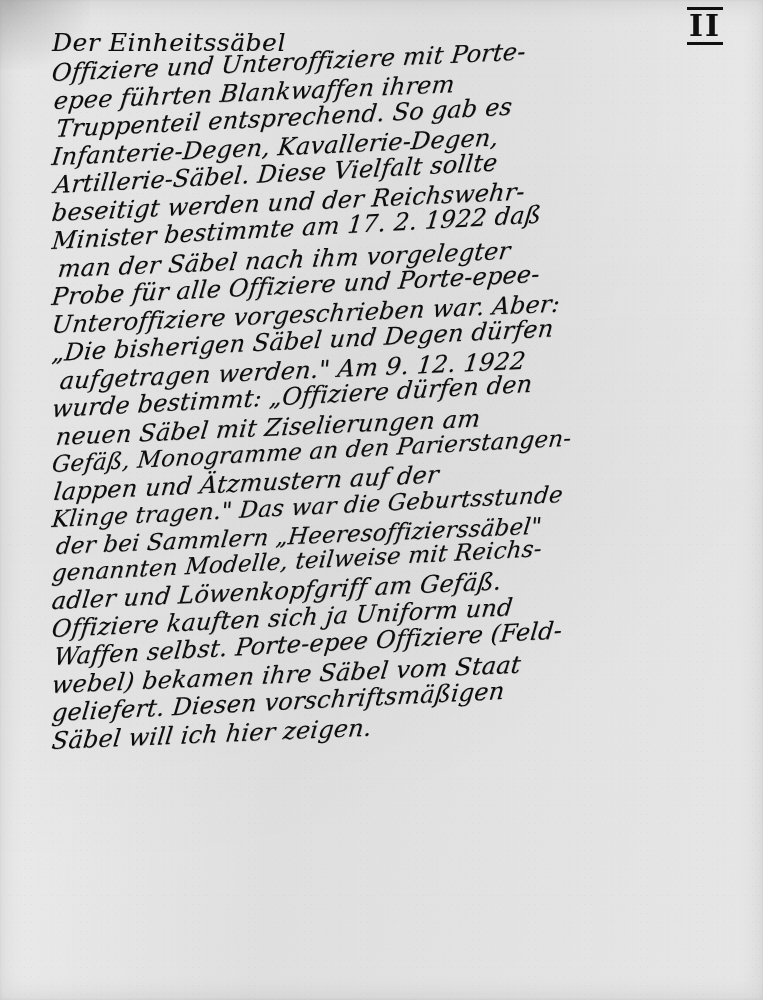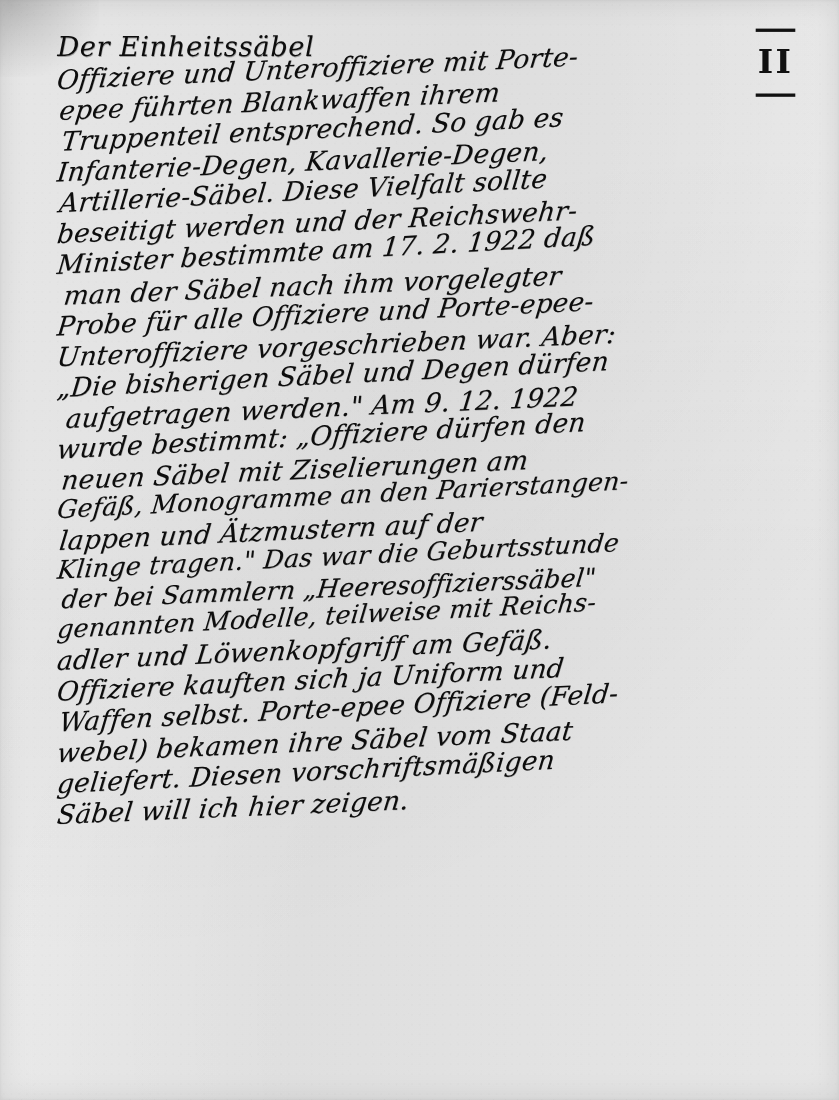--- a/index.html
+++ b/index.html
@@ -47,29 +47,29 @@
     position: absolute;
     inset: 0;
     pointer-events: none;
     box-shadow: inset 0 0 26px rgba(0,0,0,0.10), inset 0 0 4px rgba(0,0,0,0.06);
   }
 
   
   #page-number {
     position: absolute;
     right: 40px;
-    top: 26px;
+    top: 7px;
     font-family: "DejaVu Serif", serif;
     font-size: 30px;
     font-weight: 700;
     letter-spacing: 2px;
     color: #111;
     border-bottom: 3px solid #111;
     border-top: 3px solid #111;
-    padding: 12px 2px;
+    padding: 0 2px;
     line-height: 1.05;
   }
 
   
   #handwriting {
     position: absolute;
     left: 52px;
     top: 30px;
     width: 660px;
   }

